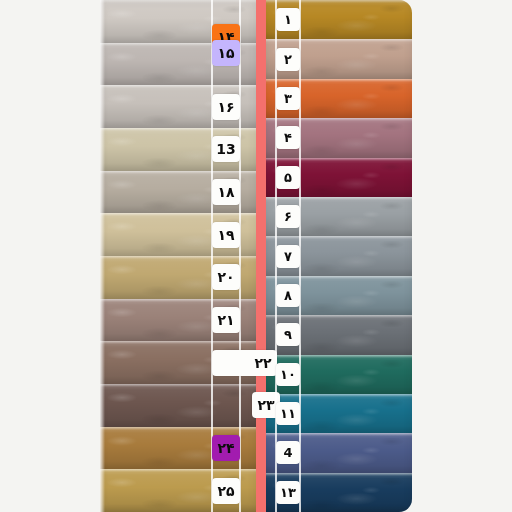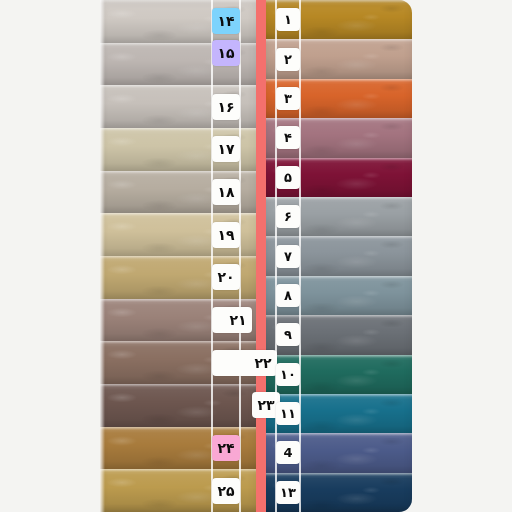--- a/index.html
+++ b/index.html
@@ -315,31 +315,31 @@
         <div class="face" style="background: rgb(24, 60, 94);"></div>
         <div class="grain" style="background-position: 84% 6%;"></div>
         <div class="shade"></div>
         <div class="crease"></div>
       </div>
     </div>
 
   <div class="rail" id="left-rail">
     <div class="guide g-left"></div>
     <div class="guide g-right"></div>
-  <div class="badge" style="background: #7dd3fc; top: 8px;">۱۴</div>
+  <div class="badge" style="background: #f97316; top: 24px;">۱۴</div>
       <div class="badge" style="background: #c4b5fd; top: 40px;">۱۵</div>
       <div class="badge" style="background: rgb(253, 253, 251); top: 94px;">۱۶</div>
-      <div class="badge" style="background: rgb(253, 253, 251); top: 136px;">۱۷</div>
+      <div class="badge" style="background: rgb(253, 253, 251); top: 136px;">13</div>
       <div class="badge" style="background: rgb(253, 253, 251); top: 179px;">۱۸</div>
       <div class="badge" style="background: rgb(253, 253, 251); top: 222px;">۱۹</div>
       <div class="badge" style="background: rgb(253, 253, 251); top: 264px;">۲۰</div>
-      <div class="badge" style="background: rgb(253, 253, 251); top: 307px; padding-left: 12px;">۲۱</div>
+      <div class="badge" style="background: rgb(253, 253, 251); top: 307px;">۲۱</div>
       <div class="badge" style="background: rgb(253, 253, 251); top: 350px; padding-left: 37px;">۲۲</div>
       <div class="badge" style="background: rgb(253, 253, 251); top: 392px; margin-left: 40px;">۲۳</div>
-      <div class="badge" style="background: #f9a8d4; top: 435px;">۲۴</div>
+      <div class="badge" style="background: #a21caf; top: 435px;">۲۴</div>
       <div class="badge" style="background: rgb(253, 253, 251); top: 478px;">۲۵</div>
     </div>
 
   <div class="rail" id="right-rail">
     <div class="guide g-left"></div>
     <div class="guide g-right"></div>
   <div class="badge" style="background: rgb(253, 253, 251); top: 8px;">۱</div>
       <div class="badge" style="background: rgb(253, 253, 251); top: 48px;">۲</div>
       <div class="badge" style="background: rgb(253, 253, 251); top: 87px;">۳</div>
       <div class="badge" style="background: rgb(253, 253, 251); top: 126px;">۴</div>

